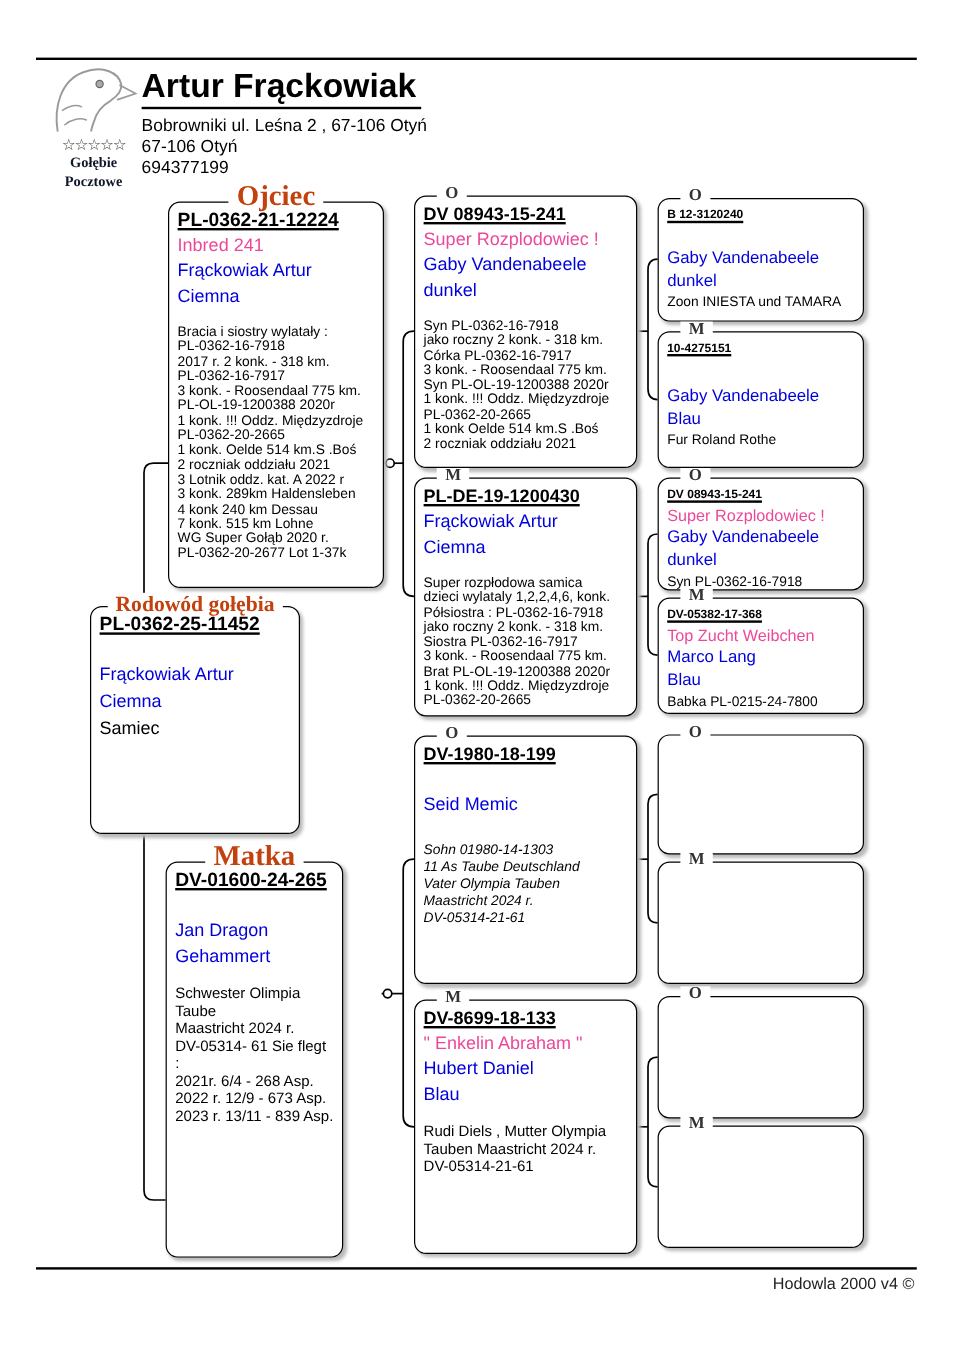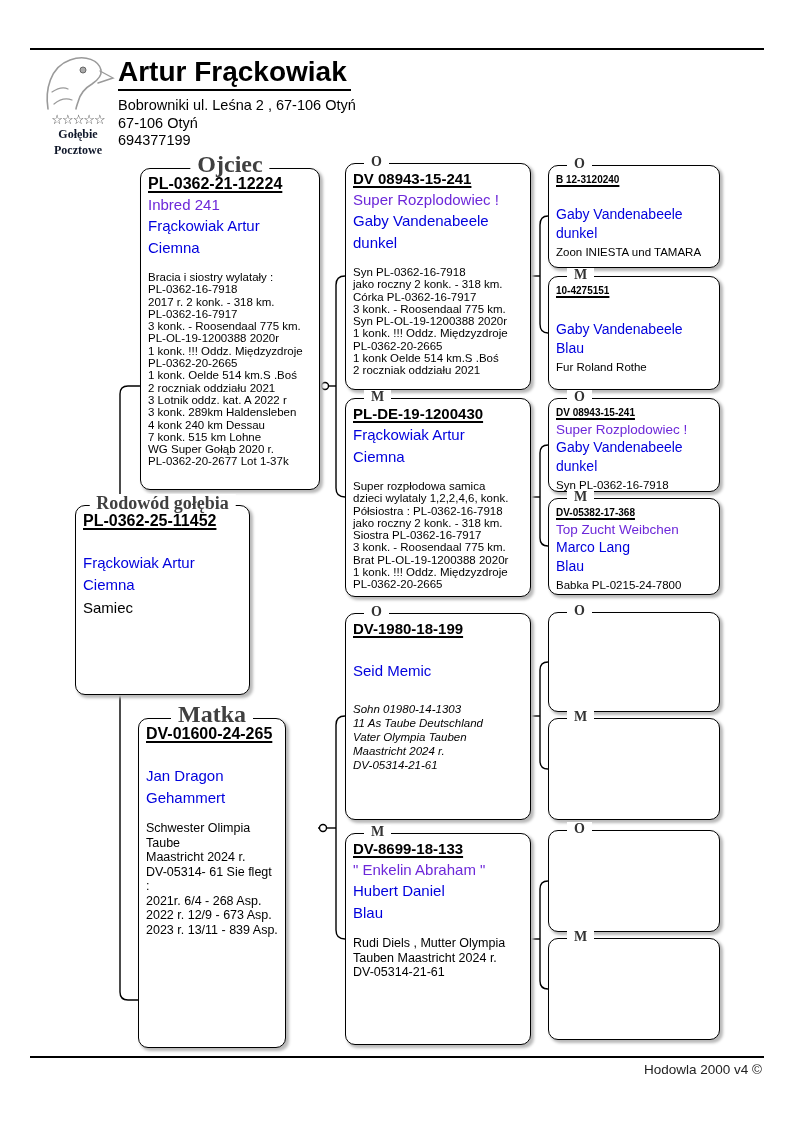--- a/index.html
+++ b/index.html
@@ -10,28 +10,28 @@
   #logo{position:absolute;left:36px;top:54px;width:84px;text-align:center;color:#3a3a3a;}
   #logo .stars{font-size:13px;letter-spacing:-1px;line-height:12px;color:#444;}
   #logo .ltxt{font-family:"Liberation Serif",serif;font-weight:bold;font-size:12px;line-height:16px;color:#0f172a;}
   #owner-name{position:absolute;left:118px;top:56px;font-size:28px;font-weight:bold;
         border-bottom:2px solid #000;padding:0 4px 1px 0;}
   #owner-addr{position:absolute;left:118px;top:97px;font-size:14.5px;line-height:17.5px;white-space:pre-line;}
   
   .pbox{position:absolute;background:#fff;border:1.5px solid #000;border-radius:10px;
         box-shadow:2.5px 2.5px 3px #b9b9b9;padding:5px 7px;box-sizing:border-box;z-index:2;}
   .tab{position:absolute;background:#fff;font-family:"Liberation Serif",serif;font-weight:bold;
-        padding:0 7px;white-space:nowrap;color:#404040;}
+        padding:0 7px;white-space:nowrap;color:#c2410c;}
   .tab-big{top:-17px;left:50%;transform:translateX(-50%);font-size:24px;line-height:24px;}
   .tab-med{top:-12px;left:50%;transform:translateX(-50%);font-size:18px;line-height:18px;}
   .tab-sm{top:-9px;left:18px;font-size:14px;line-height:14px;color:#333;}
   .ring{font-size:16px;font-weight:bold;line-height:20px;text-decoration:underline;
         text-decoration-thickness:1.5px;text-underline-offset:2px;white-space:nowrap;}
   .ring-sm{font-size:15px;}
-  .red{color:#6d28d9;font-size:15px;line-height:21px;min-height:21px;white-space:nowrap;}
+  .red{color:#ec4899;font-size:15px;line-height:21px;min-height:21px;white-space:nowrap;}
   .blue{color:#0000dd;font-size:15px;line-height:22px;white-space:pre-line;}
   .notes{font-size:11.5px;line-height:12.3px;margin-top:12px;white-space:pre-line;}
   .notes-sm{font-size:11.5px;line-height:14px;margin-top:2px;}
   .mt20{margin-top:20px;font-style:italic;}
   .rbox .ring{font-size:10px;line-height:18px;}
   .rbox .red{font-size:13.5px;line-height:16px;min-height:16px;}
   .rbox .blue{font-size:14px;line-height:19px;}
   
   #wires{position:absolute;left:0;top:0;z-index:1;}
   

